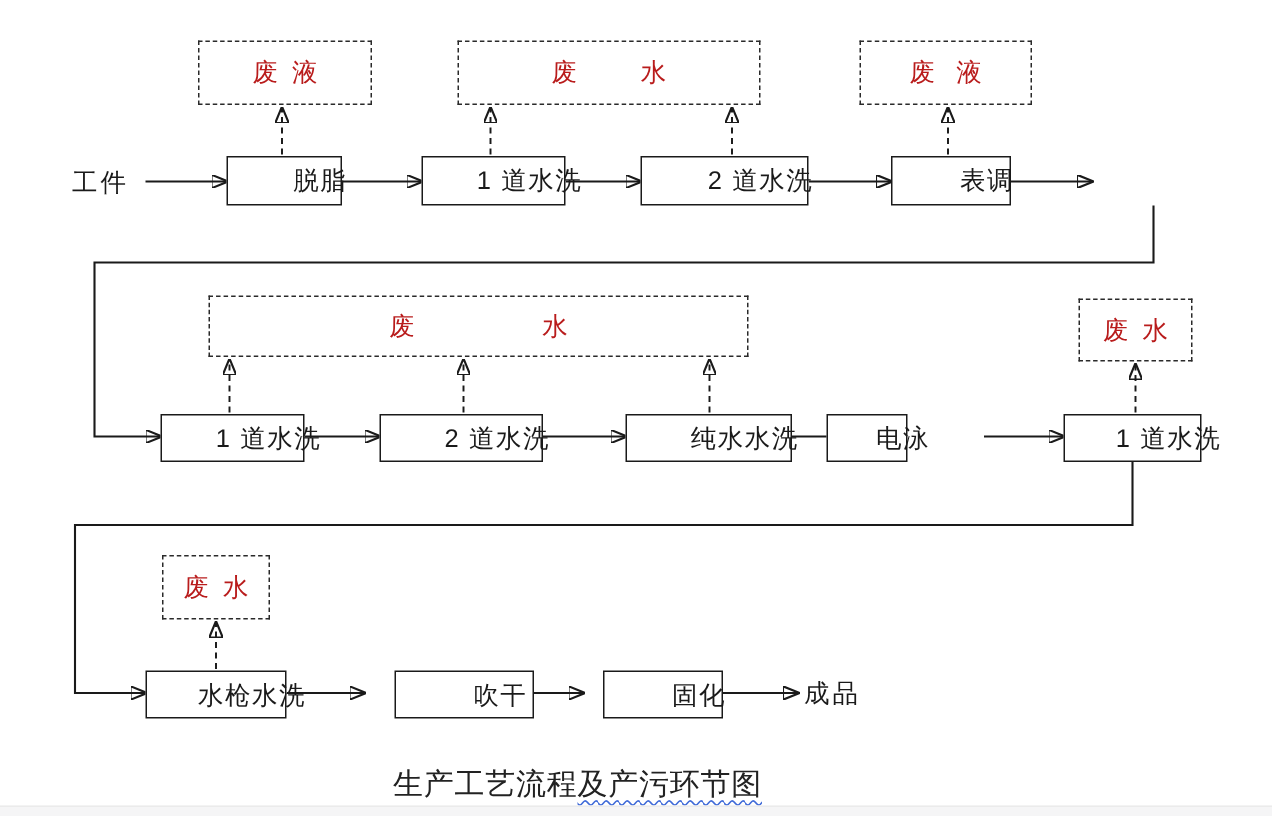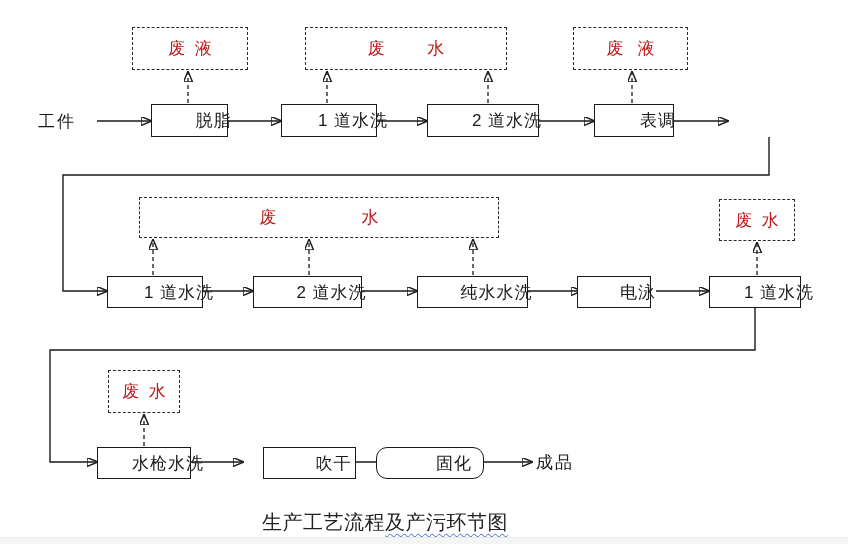--- a/index.html
+++ b/index.html
@@ -62,37 +62,37 @@
     <path class="dash" d="M327,103 V72" marker-end="url(#ah)"></path>
     <path class="dash" d="M488,103 V72" marker-end="url(#ah)"></path>
     <path class="dash" d="M632,103 V72" marker-end="url(#ah)"></path>
     <path class="dash" d="M153,275 V240" marker-end="url(#ah)"></path>
     <path class="dash" d="M309,275 V240" marker-end="url(#ah)"></path>
     <path class="dash" d="M473,275 V240" marker-end="url(#ah)"></path>
     <path class="dash" d="M757,275 V243" marker-end="url(#ah)"></path>
     <path class="dash" d="M144,446 V415" marker-end="url(#ah)"></path>
   </svg>
 
-  <div class="lbl" style="left:38px;top:113px;">工件</div>
+  <div class="lbl" style="left:48px;top:113px;">工件</div>
   <div class="lbl" style="left:536px;top:454px;">成品</div>
 
   <div class="pbox" style="left:151px;top:104px;width:77px;height:33px;">脱脂</div>
   <div class="pbox" style="left:281px;top:104px;width:96px;height:33px;">1 道水洗</div>
   <div class="pbox" style="left:427px;top:104px;width:112px;height:33px;">2 道水洗</div>
   <div class="pbox" style="left:594px;top:104px;width:80px;height:33px;">表调</div>
 
   <div class="pbox" style="left:107px;top:276px;width:96px;height:32px;">1 道水洗</div>
   <div class="pbox" style="left:253px;top:276px;width:109px;height:32px;">2 道水洗</div>
   <div class="pbox" style="left:417px;top:276px;width:111px;height:32px;">纯水水洗</div>
-  <div class="pbox" style="left:577px;top:276px;width:74px;height:32px;">电泳</div>
+  <div class="pbox" style="left:551px;top:276px;width:54px;height:32px;">电泳</div>
   <div class="pbox" style="left:709px;top:276px;width:92px;height:32px;">1 道水洗</div>
 
   <div class="pbox" style="left:97px;top:447px;width:94px;height:32px;">水枪水洗</div>
   <div class="pbox" style="left:243px;top:447px;width:93px;height:32px;margin-left:20px;">吹干</div>
-  <div class="pbox" style="left:376px;top:447px;width:108px;height:32px;border-radius:11px;">固化</div>
+  <div class="pbox" style="left:402px;top:447px;width:80px;height:32px;">固化</div>
 
   <div class="wbox" style="left:132px;top:27px;width:116px;height:43px;">废  液</div>
   <div class="wbox" style="left:305px;top:27px;width:202px;height:43px;">废         水</div>
   <div class="wbox" style="left:573px;top:27px;width:115px;height:43px;">废   液</div>
   <div class="wbox" style="left:139px;top:197px;width:360px;height:41px;">废                  水</div>
   <div class="wbox" style="left:719px;top:199px;width:76px;height:42px;">废  水</div>
   <div class="wbox" style="left:108px;top:370px;width:72px;height:43px;">废  水</div>
 
   <div class="caption"><span>生产工艺流程</span><span class="wavy">及产污环节图</span></div>
 

